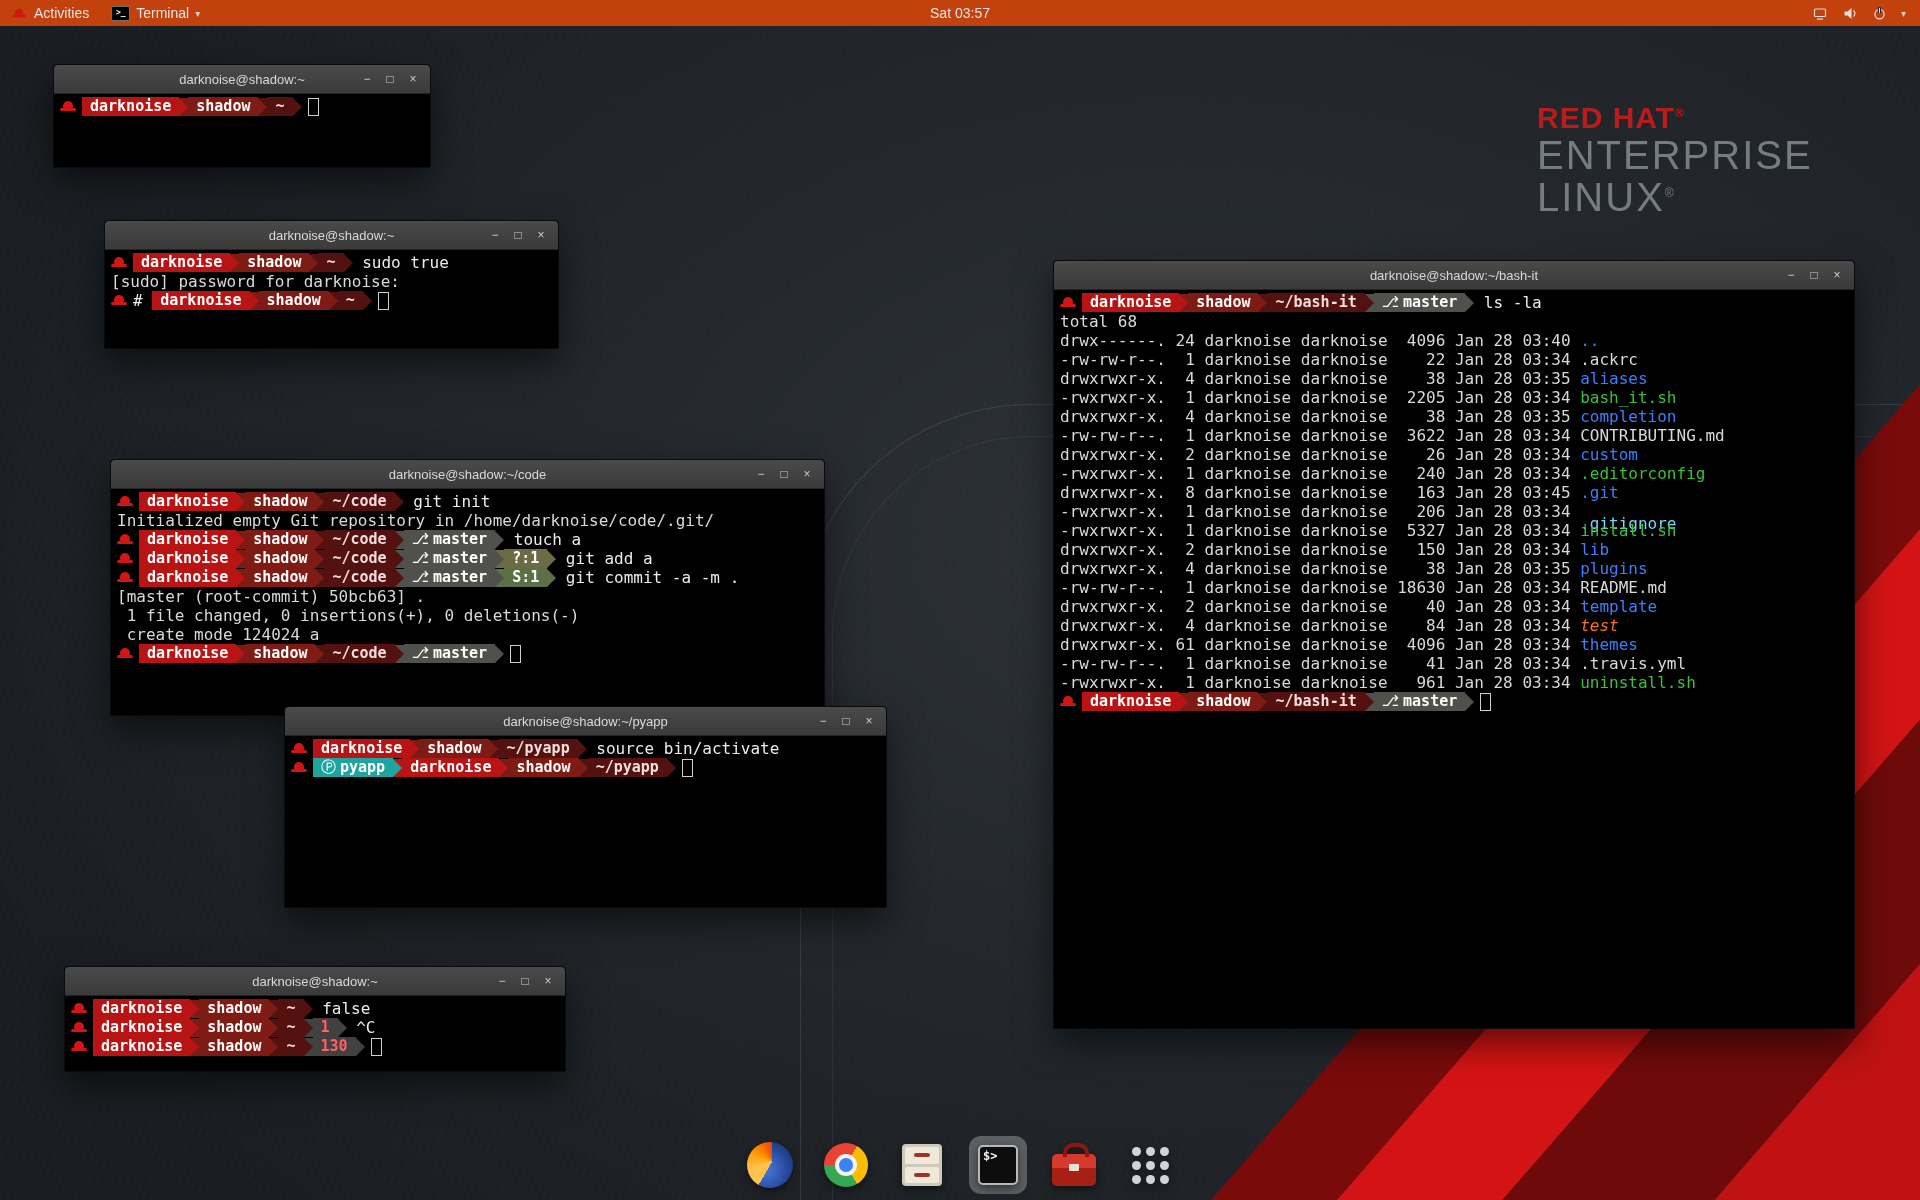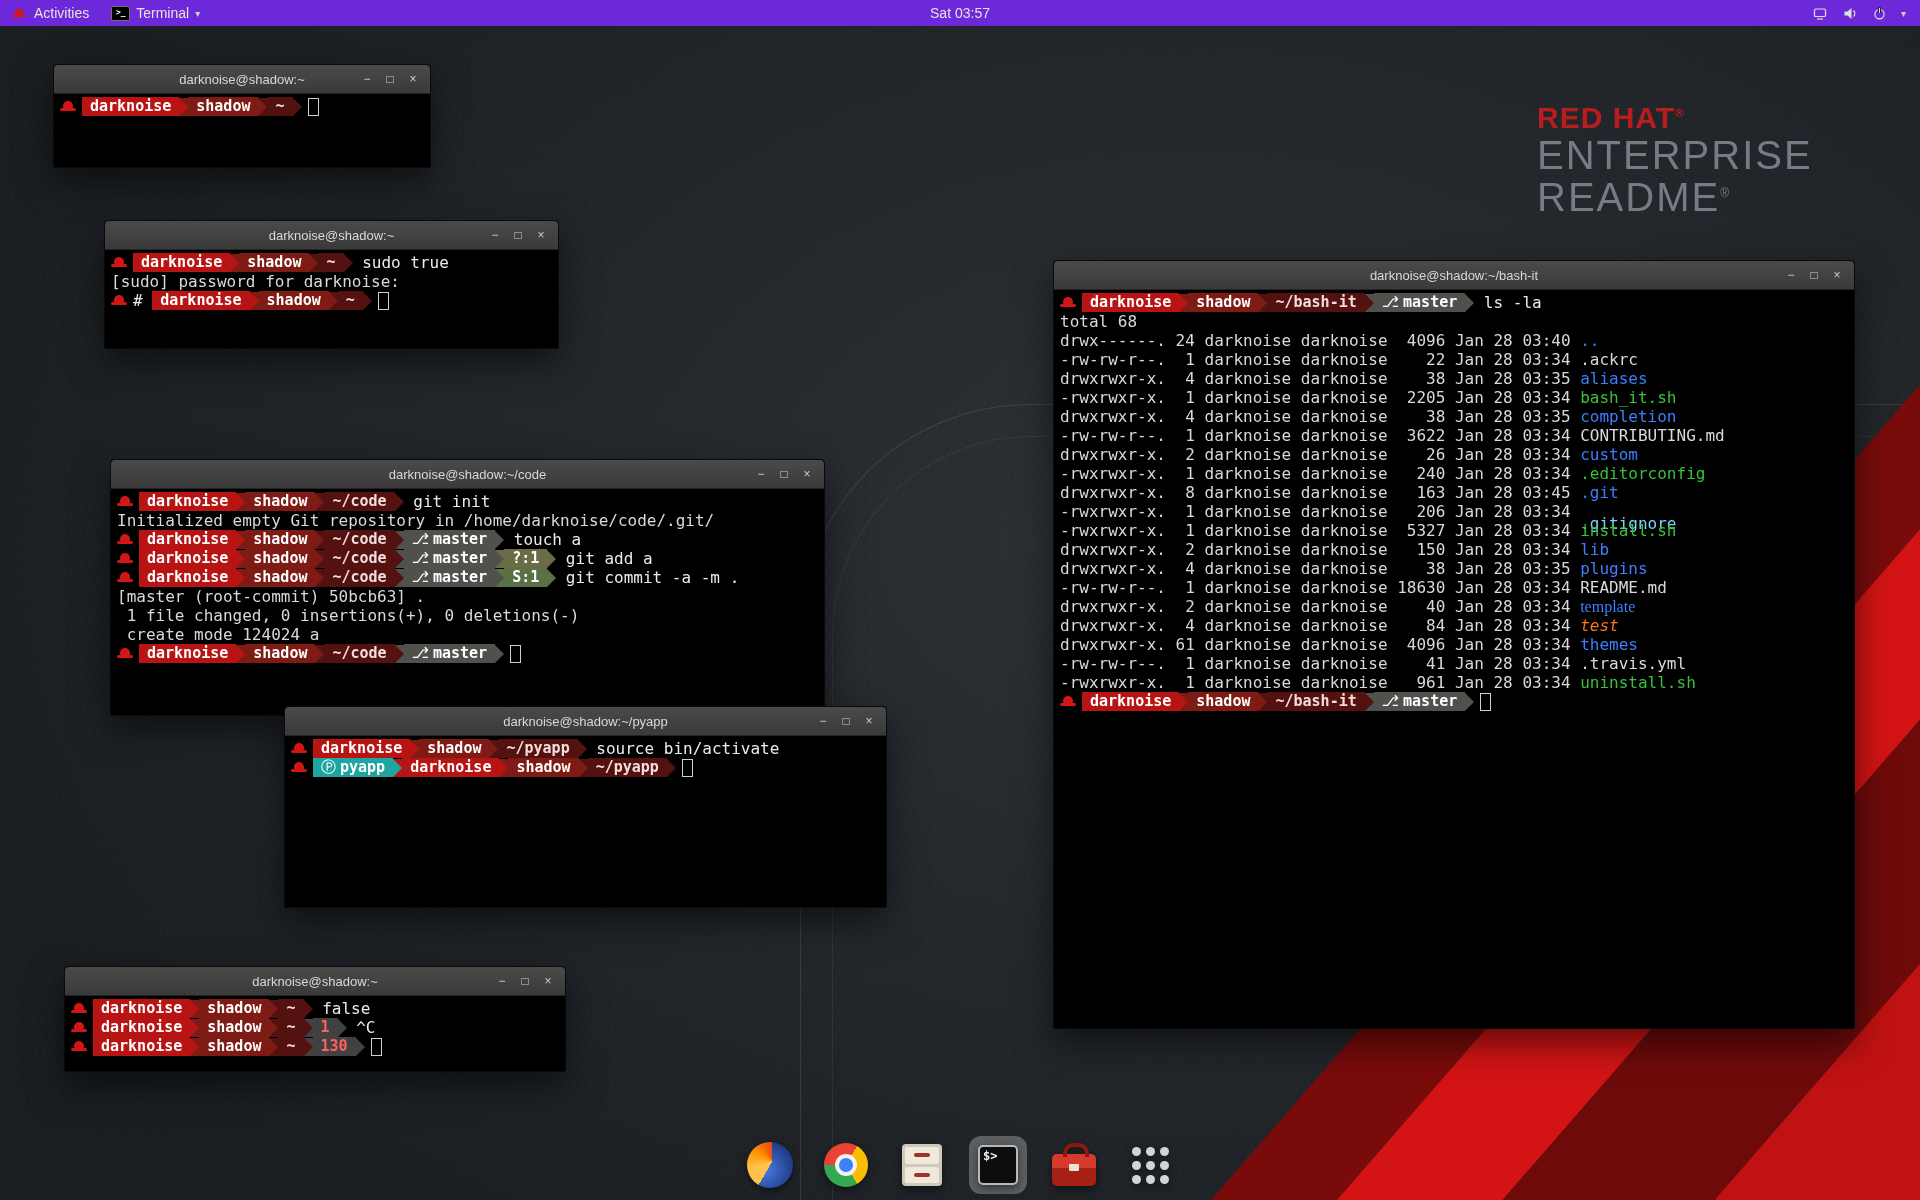--- a/index.html
+++ b/index.html
@@ -25,21 +25,21 @@
   .rb4{top:560px;height:155px;background:#c01212;}
   .rb5{top:715px;height:185px;background:#8a0e0e;}
 
   
   .branding{position:absolute;left:1537px;top:102px;z-index:1;line-height:1.05;}
   .brand1{font-size:30px;font-weight:bold;color:#b91c1c;letter-spacing:1px;}
   .brand2,.brand3{font-size:40px;color:#757c83;letter-spacing:2px;}
   .reg{font-size:12px;vertical-align:super;}
 
   
-  .topbar{position:absolute;top:0;left:0;right:0;height:26px;background:#6d28d9;z-index:50;
+  .topbar{position:absolute;top:0;left:0;right:0;height:26px;background:#c2410c;z-index:50;
     display:flex;align-items:center;color:#e4e4e4;font-size:14px;}
   .tb-activities,.tb-appmenu{display:flex;align-items:center;gap:6px;height:100%;padding:0 11px;cursor:pointer;}
   .miniterm{width:17px;height:13px;background:#000;border:1px solid #6f6f6f;border-radius:2px;
     color:#fff;font:bold 8px/12px "DejaVu Sans Mono",monospace;text-align:center;}
   .chev{font-size:10px;color:#cfcfcf;}
   .tb-clock{position:absolute;left:50%;transform:translateX(-50%);cursor:pointer;}
   .tb-right{margin-left:auto;display:flex;align-items:center;gap:14px;padding-right:14px;height:100%;}
   .tb-right svg{display:block;}
   .tb-ic{cursor:pointer;display:flex;align-items:center;}
 
@@ -114,21 +114,21 @@
   <div class="rb1"></div>
     <div class="rb2"></div>
     <div class="rb3"></div>
     <div class="rb4"></div>
     <div class="rb5"></div>
 </div>
 
 <div class="branding">
   <div class="brand1"><span>RED HAT</span><span class="reg">®</span></div>
   <div class="brand2">ENTERPRISE</div>
-  <div class="brand3"><span>README</span><span class="reg">®</span></div>
+  <div class="brand3"><span>LINUX</span><span class="reg">®</span></div>
 </div>
 
 <div class="topbar">
   <div class="tb-activities">
     <span class="hat small"></span>
     <span>Activities</span>
   </div>
   <div class="tb-appmenu">
     <span class="miniterm"><span>&gt;_</span></span>
     <span>Terminal</span>
@@ -261,21 +261,21 @@
       <div class="tline"><span class="ptxt" style="color: rgb(217, 217, 217);">drwxrwxr-x.  4 darknoise darknoise    38 Jan 28 03:35 </span><span class="ptxt" style="color: rgb(61, 126, 255);">completion</span></div>
       <div class="tline"><span class="ptxt" style="color: rgb(217, 217, 217);">-rw-rw-r--.  1 darknoise darknoise  3622 Jan 28 03:34 </span><span class="ptxt" style="color: rgb(217, 217, 217);">CONTRIBUTING.md</span></div>
       <div class="tline"><span class="ptxt" style="color: rgb(217, 217, 217);">drwxrwxr-x.  2 darknoise darknoise    26 Jan 28 03:34 </span><span class="ptxt" style="color: rgb(61, 126, 255);">custom</span></div>
       <div class="tline"><span class="ptxt" style="color: rgb(217, 217, 217);">-rwxrwxr-x.  1 darknoise darknoise   240 Jan 28 03:34 </span><span class="ptxt" style="color: rgb(57, 193, 57);">.editorconfig</span></div>
       <div class="tline"><span class="ptxt" style="color: rgb(217, 217, 217);">drwxrwxr-x.  8 darknoise darknoise   163 Jan 28 03:45 </span><span class="ptxt" style="color: rgb(61, 126, 255);">.git</span></div>
       <div class="tline"><span class="ptxt" style="color: rgb(217, 217, 217);">-rwxrwxr-x.  1 darknoise darknoise   206 Jan 28 03:34 </span><span class="ptxt" style="color: #7dd3fc; margin-top: 23px;">.gitignore</span></div>
       <div class="tline"><span class="ptxt" style="color: rgb(217, 217, 217);">-rwxrwxr-x.  1 darknoise darknoise  5327 Jan 28 03:34 </span><span class="ptxt" style="color: rgb(57, 193, 57);">install.sh</span></div>
       <div class="tline"><span class="ptxt" style="color: rgb(217, 217, 217);">drwxrwxr-x.  2 darknoise darknoise   150 Jan 28 03:34 </span><span class="ptxt" style="color: rgb(61, 126, 255);">lib</span></div>
       <div class="tline"><span class="ptxt" style="color: rgb(217, 217, 217);">drwxrwxr-x.  4 darknoise darknoise    38 Jan 28 03:35 </span><span class="ptxt" style="color: rgb(61, 126, 255);">plugins</span></div>
       <div class="tline"><span class="ptxt" style="color: rgb(217, 217, 217);">-rw-rw-r--.  1 darknoise darknoise 18630 Jan 28 03:34 </span><span class="ptxt" style="color: rgb(217, 217, 217);">README.md</span></div>
-      <div class="tline"><span class="ptxt" style="color: rgb(217, 217, 217);">drwxrwxr-x.  2 darknoise darknoise    40 Jan 28 03:34 </span><span class="ptxt" style="color: rgb(61, 126, 255); font-family: Liberation Serif, serif;">template</span></div>
+      <div class="tline"><span class="ptxt" style="color: rgb(217, 217, 217);">drwxrwxr-x.  2 darknoise darknoise    40 Jan 28 03:34 </span><span class="ptxt" style="color: rgb(61, 126, 255);">template</span></div>
       <div class="tline"><span class="ptxt" style="color: rgb(217, 217, 217);">drwxrwxr-x.  4 darknoise darknoise    84 Jan 28 03:34 </span><span class="ptxt" style="color: #f97316; font-style: italic;">test</span></div>
       <div class="tline"><span class="ptxt" style="color: rgb(217, 217, 217);">drwxrwxr-x. 61 darknoise darknoise  4096 Jan 28 03:34 </span><span class="ptxt" style="color: rgb(61, 126, 255);">themes</span></div>
       <div class="tline"><span class="ptxt" style="color: rgb(217, 217, 217);">-rw-rw-r--.  1 darknoise darknoise    41 Jan 28 03:34 </span><span class="ptxt" style="color: rgb(217, 217, 217);">.travis.yml</span></div>
       <div class="tline"><span class="ptxt" style="color: rgb(217, 217, 217); text-align: right;">-rwxrwxr-x.  1 darknoise darknoise   961 Jan 28 03:34 </span><span class="ptxt" style="color: rgb(57, 193, 57);">uninstall.sh</span></div>
       <div class="tline"><span class="hat"></span><span class="pseg" style="background: rgb(185, 20, 20); color: rgb(255, 255, 255);">darknoise</span><span class="parrow" style="border-left-color: rgb(185, 20, 20); background: rgb(126, 27, 20);"></span><span class="pseg" style="background: rgb(126, 27, 20); color: rgb(255, 255, 255);">shadow</span><span class="parrow" style="border-left-color: rgb(126, 27, 20); background: rgb(83, 18, 15);"></span><span class="pseg" style="background: rgb(83, 18, 15); color: rgb(242, 220, 220);">~/bash-it</span><span class="parrow" style="border-left-color: rgb(83, 18, 15); background: rgb(80, 80, 76);"></span><span class="pseg" style="background: rgb(80, 80, 76); color: rgb(255, 255, 255);"><span class="icg">⎇</span>master</span><span class="parrow" style="border-left-color: rgb(80, 80, 76);"></span><span class="cursor"></span></div>
     </div>
 </div>
 
 <div class="dock">
   <div class="dock-item">

